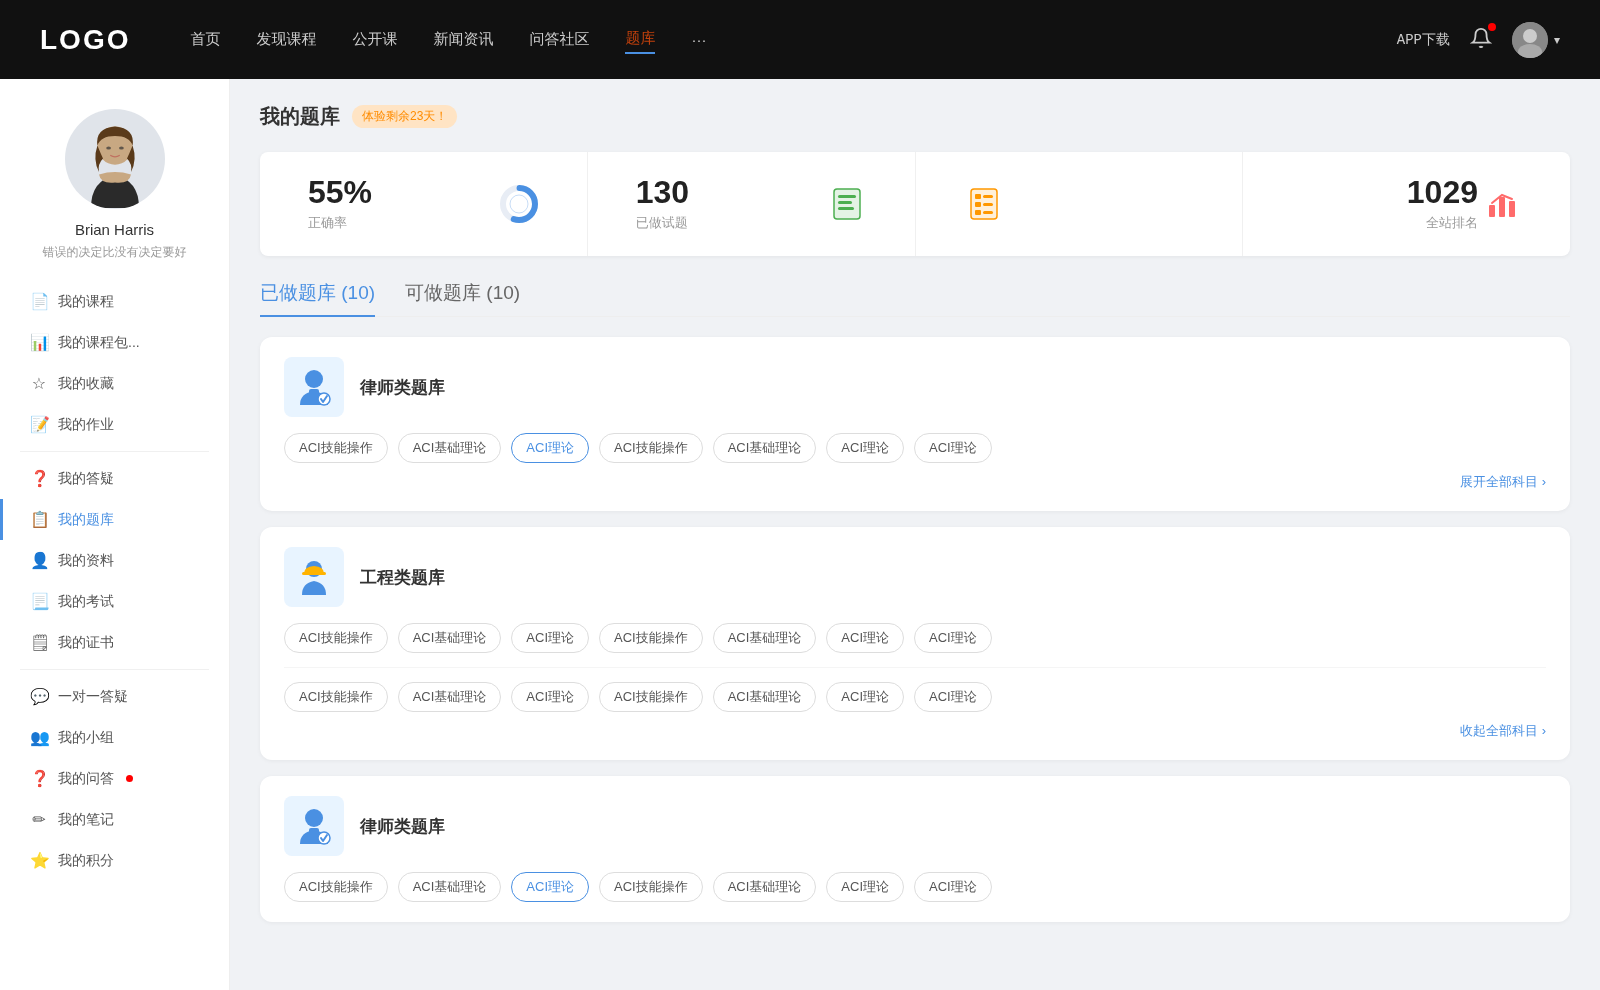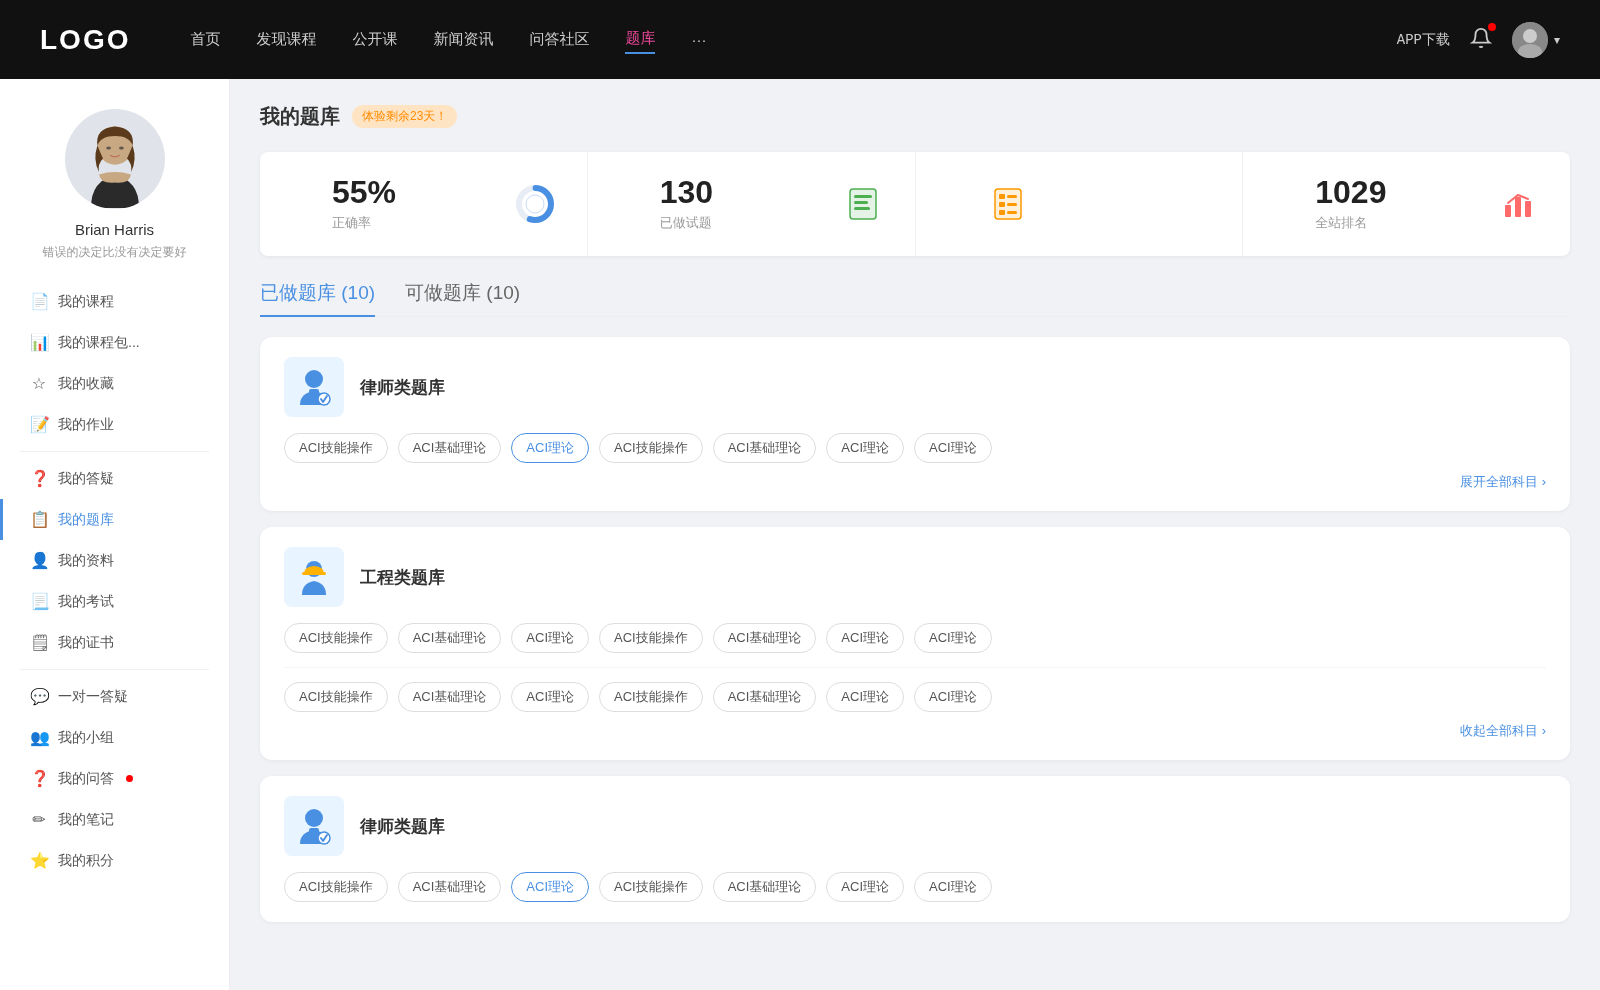--- a/index.html
+++ b/index.html
@@ -30,21 +30,21 @@
       gap: 36px;
       flex: 1;
     }
     .nav-item {
       color: #ccc;
       font-size: 15px;
       cursor: pointer;
       padding: 4px 0;
     }
     .nav-item.active {
-      color: #ec4899;
+      color: #c2410c;
       border-bottom: 2px solid #4A90E2;
     }
     .navbar-right {
       display: flex;
       align-items: center;
       gap: 20px;
     }
     .app-download {
       color: #ccc;
       font-size: 14px;
@@ -204,28 +204,27 @@
       display: flex;
       gap: 0;
       background: white;
       border-radius: 8px;
       overflow: hidden;
       margin-bottom: 24px;
       box-shadow: 0 1px 4px rgba(0,0,0,0.06);
     }
     .stat-item {
       flex: 1;
-      padding: 24px 32px;
+      padding: 24px 48px;
       display: flex;
       align-items: center;
       gap: 4px;
       border-right: 1px solid #f0f0f0;
-      margin-left: 40px;
-    }
-    .stat-item:last-child { border-right: none; }
+    }
+    .stat-item:last-child { border-right: none; text-align: right; }
     .stat-text { flex: 1; }
     .stat-value {
       font-size: 32px;
       font-weight: 700;
       color: #222;
       line-height: 1;
       margin-bottom: 6px;
     }
     .stat-label {
       font-size: 13px;

